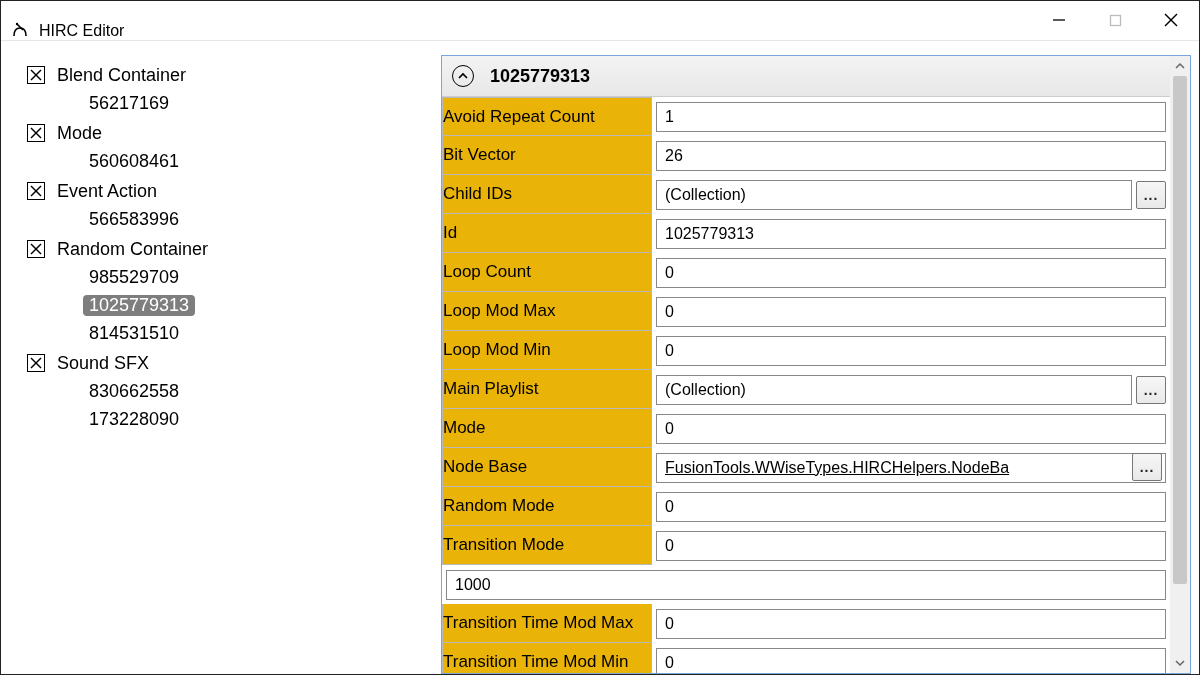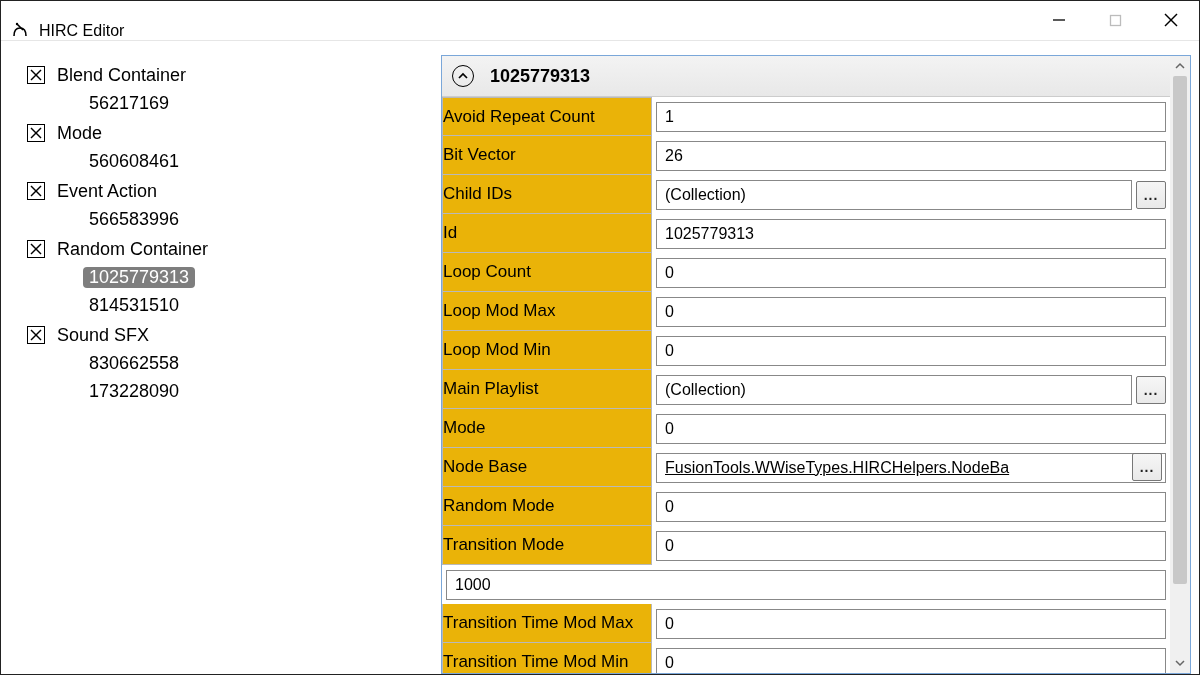--- a/index.html
+++ b/index.html
@@ -292,20 +292,23 @@
         <div class="group-row">
           <span class="expander">
             <svg width="12" height="12" viewBox="0 0 12 12">
                 <line x1="1" y1="1" x2="11" y2="11" stroke="#000" stroke-width="1.4"></line>
                 <line x1="11" y1="1" x2="1" y2="11" stroke="#000" stroke-width="1.4"></line>
               </svg>
           </span>
           <span class="group-label">Random Container</span>
         </div>
         <div class="child-row">
+            <span class="child-text">985529709</span>
+          </div>
+        <div class="child-row">
             <span class="child-text selected">1025779313</span>
           </div>
         <div class="child-row">
             <span class="child-text">814531510</span>
           </div>
       </div>
 
       <div class="tree-group">
         <div class="group-row">
           <span class="expander">

